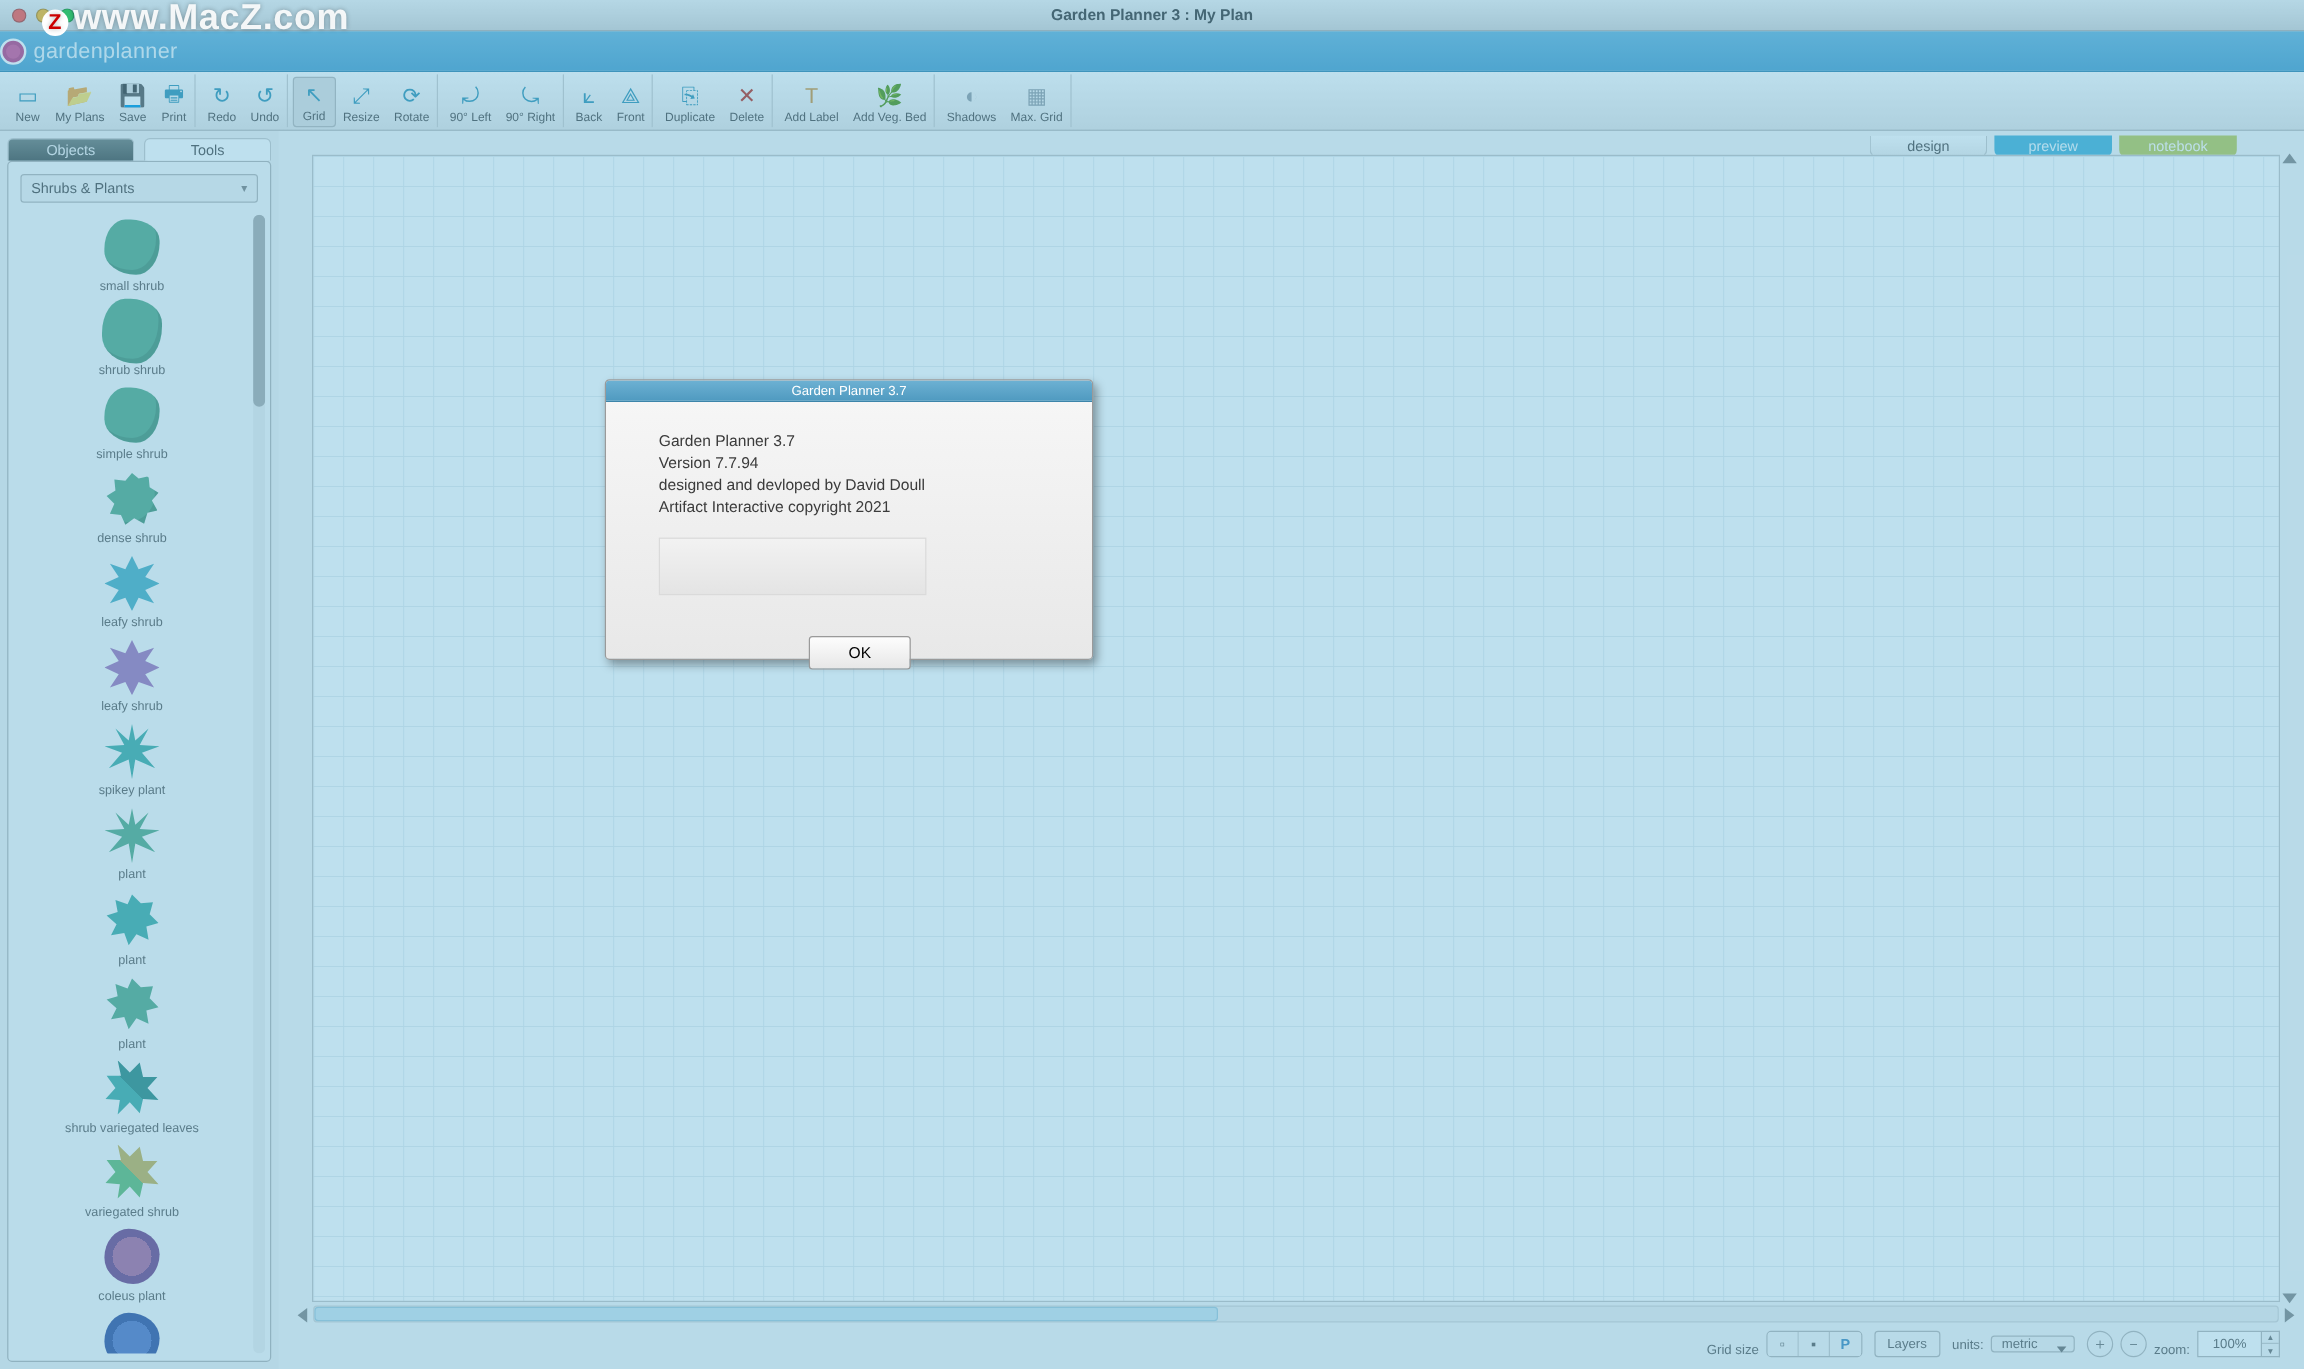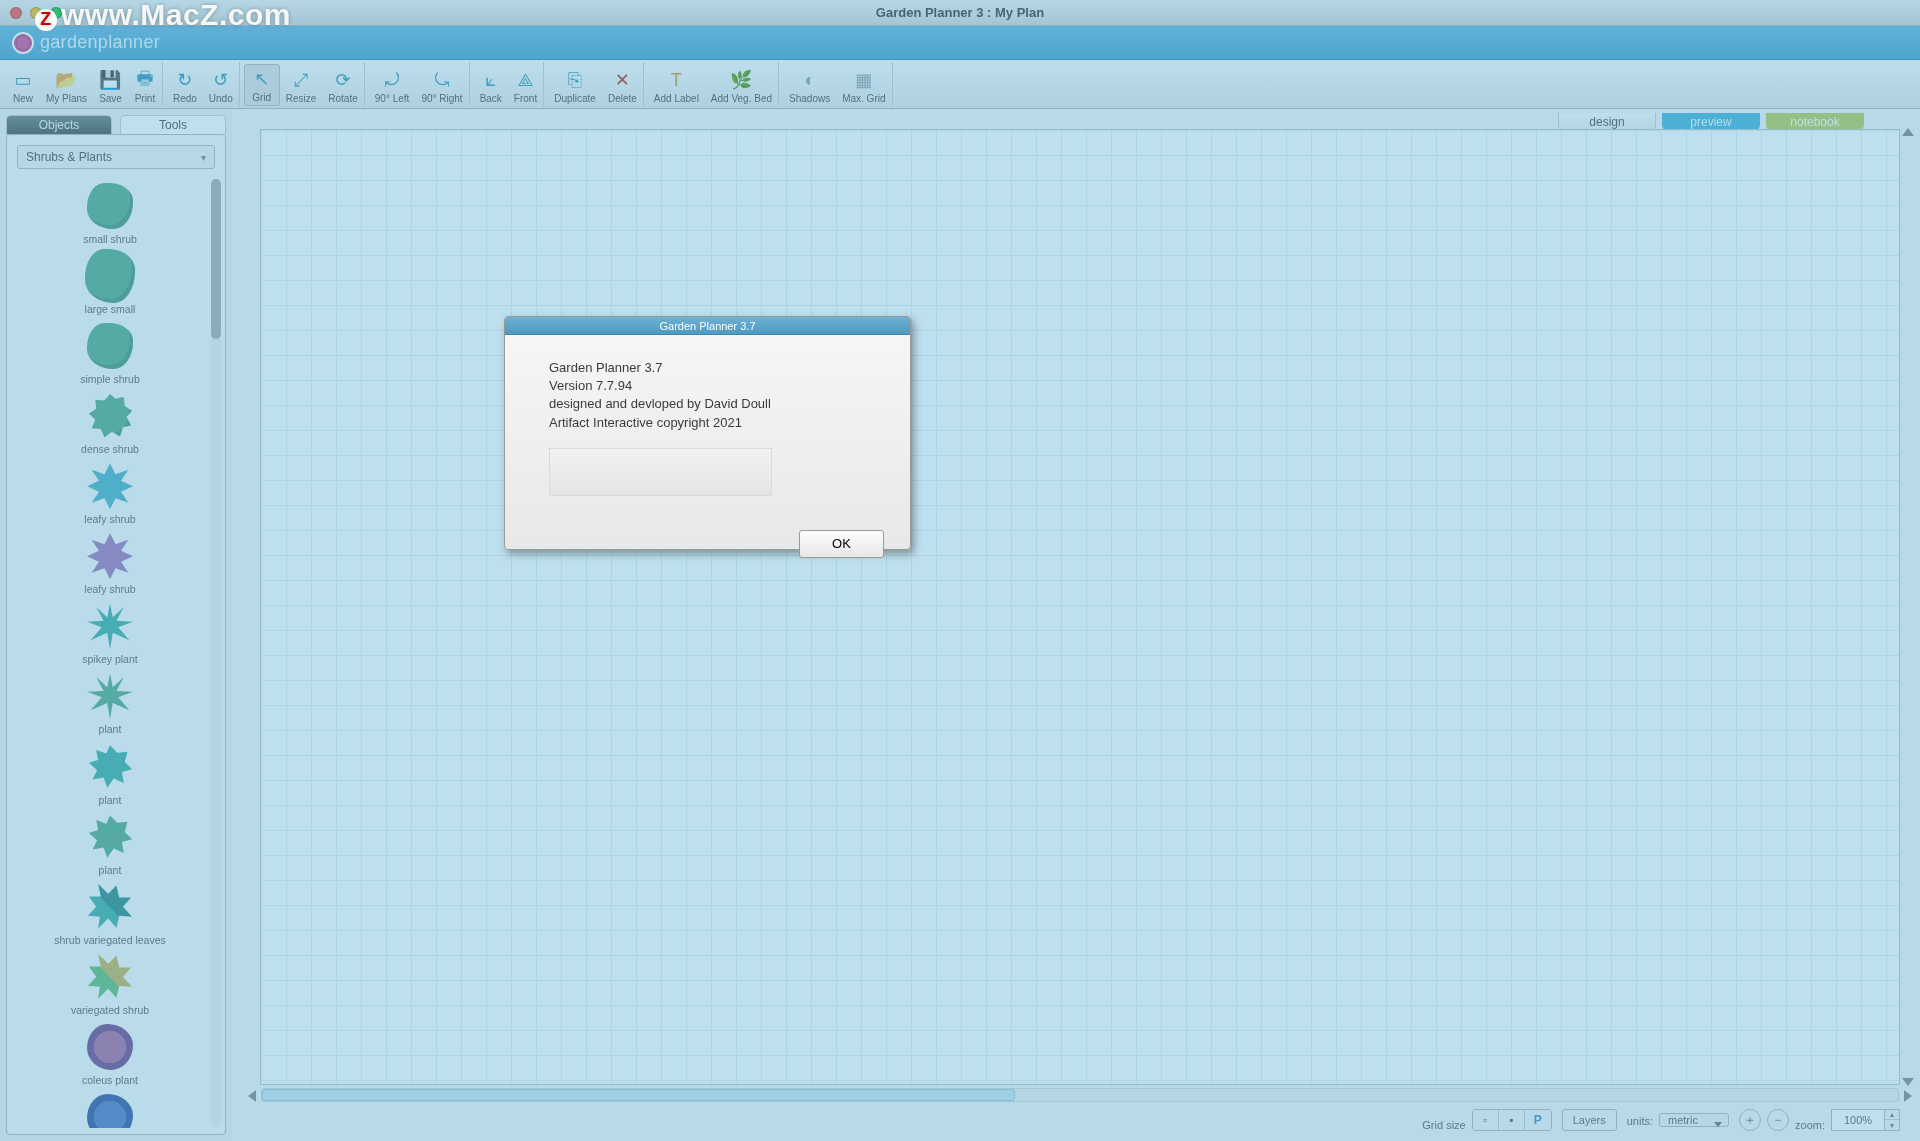--- a/index.html
+++ b/index.html
@@ -31,21 +31,21 @@
     letter-spacing: 0.5px; z-index: 60; text-shadow: 0 0 4px rgba(0,0,0,0.3);
   }
   .watermark .z {
     display:inline-flex; width:22px; height:22px; border-radius:50%;
     background:#fff; color:#c00; font-weight:bold; font-size:18px;
     align-items:center; justify-content:center; margin-right:4px;
   }
 
   .brandbar {
     height: 34px; background: linear-gradient(to bottom, #6fb7dc, #55a5d0);
-    color: #fff; display:flex; align-items:center; padding-left: 12px;
+    color: #fff; display:flex; align-items:center; 
     border-bottom:1px solid #3d8ab3;
   }
   .brandbar .flower { width:22px; height:22px; border-radius:50%; background:#d75b9b; margin-right:6px; border:2px solid #fff; box-shadow:inset 0 0 0 3px #c24a8a;}
   .brandbar .brand-text { font-size:18px; opacity:0.85; letter-spacing:0.3px;}
 
   .toolbar {
     height: 49px; background: linear-gradient(to bottom, #fdfdfd, #e8e8e8);
     border-bottom: 1px solid #b9b9b9; display:flex; align-items:center;
     padding: 0 4px; font-size: 10px; color: #666;
   }
@@ -158,21 +158,21 @@
   
   .dialog { position:absolute; left:504px; top:316px; width:407px; height:234px;
      background:linear-gradient(to bottom,#f7f7f7,#e8e8e8); border:1px solid #9a9a9a;
      border-radius:4px; z-index:100; box-shadow: 3px 4px 8px rgba(0,0,0,0.35);}
   .dialog .dtitle { height:18px; background:linear-gradient(to bottom,#6db1d3,#4f9ac0);
      color:#fff; font-size:11px; display:flex;align-items:center;justify-content:center;
      border-radius:3px 3px 0 0; border-bottom:1px solid #3d85aa;}
   .dialog .dbody { padding: 24px 26px 10px 44px; font-size:13px; color:#3b3b3b; line-height:1.4;}
   .dialog .dfield { margin-top:16px; width:223px; height:48px;
      background:linear-gradient(to bottom,#f2f2f2,#e4e4e4); border:1px solid #dadada;}
-  .dialog .dbtns { display:flex; justify-content:flex-end; margin-top:34px;}
+  .dialog .dbtns { display:flex; justify-content:center; margin-top:34px;}
   .dialog .okbtn { width:85px; height:28px; border:1px solid #9a9a9a; border-radius:3px;
      background:linear-gradient(to bottom,#fdfdfd,#e7e7e7); font-size:13px; cursor:pointer;}
 </style>
 </head>
 <body>
 
 <div class="titlebar">
   <div class="traffic">
     <div class="tlight tl-red"></div>
     <div class="tlight tl-orange"></div>
@@ -302,21 +302,21 @@
             <div class="plant">
               <div class="pic">
                 <div class="shape shrub"></div>
               </div>
               <div class="plbl">small shrub</div>
             </div>
             <div class="plant">
               <div class="pic">
                 <div class="shape shrub big"></div>
               </div>
-              <div class="plbl">large small</div>
+              <div class="plbl">shrub shrub</div>
             </div>
             <div class="plant">
               <div class="pic">
                 <div class="shape shrub"></div>
               </div>
               <div class="plbl">simple shrub</div>
             </div>
             <div class="plant">
               <div class="pic">
                 <div class="shape dense"></div>

